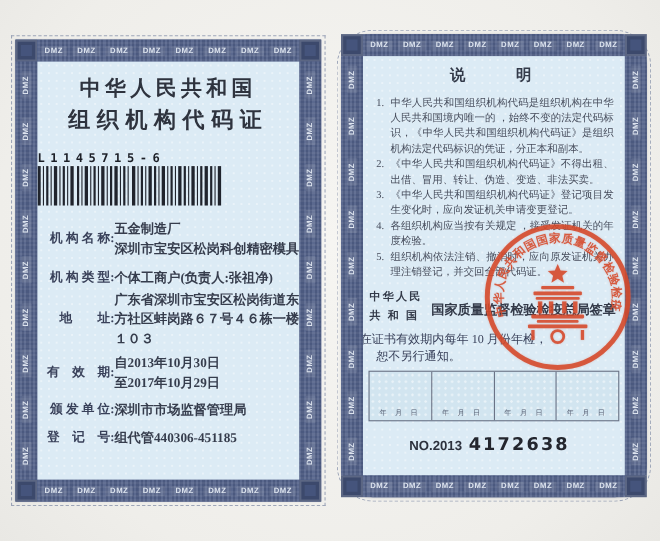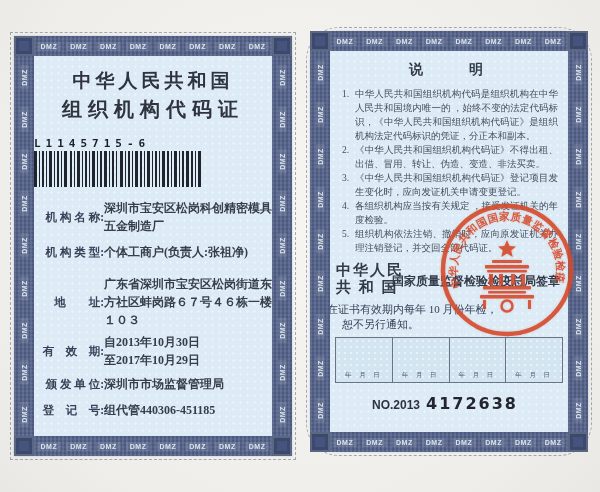--- a/index.html
+++ b/index.html
@@ -76,34 +76,34 @@
   }
   .barcode-bars{display:block;margin-top:1px;}
 
   .rows{margin-top:12px;}
   .row{display:flex;align-items:center;}
   .row-label{
     width:64px;flex:0 0 64px;padding-left:6px;
     font-size:11.5px;font-weight:600;color:#39415a;line-height:16px;white-space:nowrap;text-align:right;
   }
   .row-value{flex:1;font-size:12px;font-weight:600;color:#363d4d;line-height:18px;}
-  .mb8{margin-bottom:8px}.mb10{margin-bottom:14px}.mb4{margin-bottom:4px}.mb6{margin-bottom:6px}
+  .mb8{margin-bottom:8px}.mb10{margin-bottom:2px}.mb4{margin-bottom:4px}.mb6{margin-bottom:6px}
 
   
   .expl-title{
     text-align:center;margin-top:10px;
     font-size:14px;font-weight:bold;color:#333a49;letter-spacing:6px;line-height:18px;
   }
   .expl-list{margin:8px 10px 0 12px;}
   .expl-item{display:flex;font-size:9.5px;line-height:14px;color:#474d5c;}
   .expl-item .num{flex:0 0 13px;}
   .expl-item .txt{flex:1;text-align:justify;}
 
   .authority-block{position:relative;height:42px;margin-top:5px;}
-  .country{position:absolute;left:6px;top:2px;font-size:15px;font-weight:bold;color:#333a49;line-height:17px;letter-spacing:2px;}
+  .country{position:absolute;left:6px;top:2px;font-size:10px;font-weight:bold;color:#333a49;line-height:17px;letter-spacing:2px;}
   .authority-line{position:absolute;left:62px;top:13px;font-size:12px;font-weight:bold;color:#333a49;white-space:nowrap;}
 
   .note1{margin-left:-14px;font-size:11px;color:#39415a;line-height:15px;white-space:nowrap;}
   .note2{margin-left:12px;font-size:11px;color:#39415a;line-height:15px;}
 
   .annual-title{text-align:center;margin-top:7px;font-size:12px;font-weight:600;letter-spacing:7px;color:#333a49;line-height:16px;}
 
   .annual-table{
     margin:5px auto 0 auto;width:226px;height:44px;
     border:1px solid #6b7386;display:flex;
@@ -232,22 +232,22 @@
               <rect x="164" y="0" width="3" height="36"></rect>
             </g>
           </svg>
         </div>
       </div>
 
       <div class="rows">
         <div class="row mb8">
           <div class="row-label">机 构 名 称:</div>
           <div class="row-value">
+            <div>五金制造厂</div>
             <div>深圳市宝安区松岗科创精密模具</div>
-            <div>五金制造厂</div>
           </div>
         </div>
         <div class="row mb10">
           <div class="row-label">机 构 类 型:</div>
           <div class="row-value">
             <div>个体工商户(负责人:张祖净)</div>
           </div>
         </div>
         <div class="row mb4">
           <div class="row-label">地　　址:</div>

